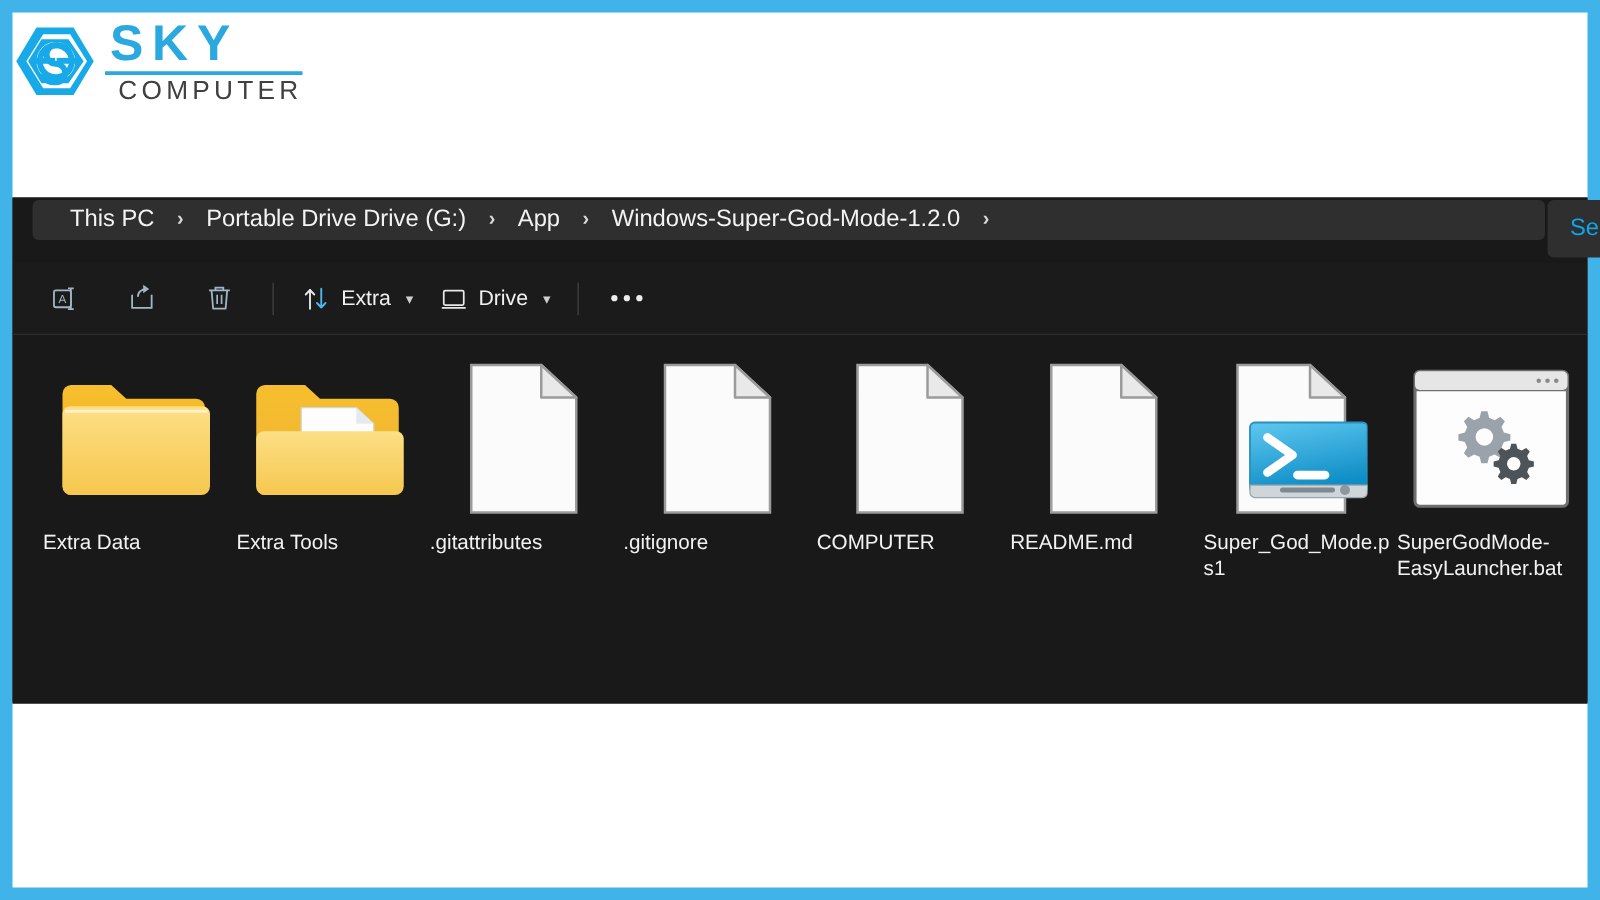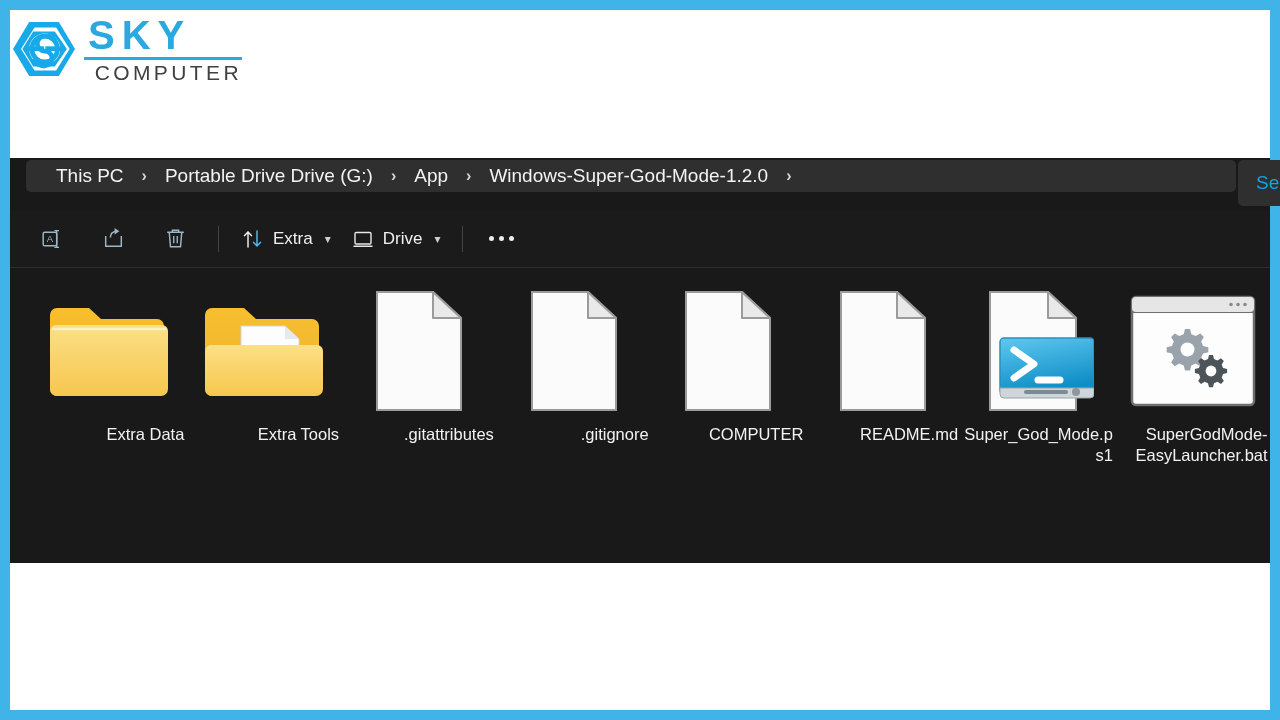--- a/index.html
+++ b/index.html
@@ -182,21 +182,21 @@
   .tile-icon {
     width: 130px; height: 126px;
     display: flex;
     align-items: center;
     justify-content: center;
   }
   .tile-label {
     margin-top: 10px;
     color: #f2f2f2;
     font-size: 16.5px;
-    text-align: right;
+    text-align: left;
     line-height: 1.28;
     width: 150px;
     word-break: break-word;
   }
 
   
 </style>
 </head>
 <body>
 

